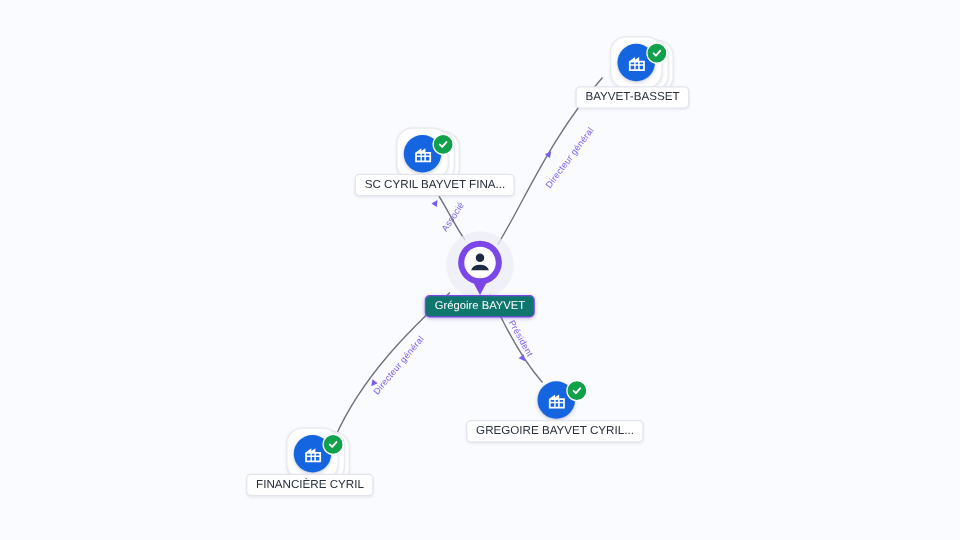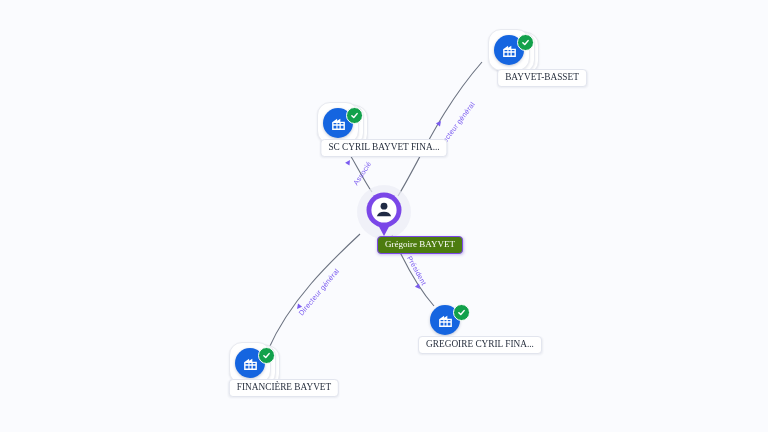--- a/index.html
+++ b/index.html
@@ -126,25 +126,24 @@
     transform: translateX(-50%);
     background: #ffffff;
     border: 1px solid #e2e5ee;
     border-radius: 4px;
     padding: 2px 7px 3px 7px;
     font-size: 9.3px;
     line-height: 11px;
     color: #28303f;
     white-space: nowrap;
     box-shadow: 0 1px 2px rgba(30,40,80,0.07);
-    font-family: Liberation Serif, serif;
-    margin-left: 36px;
+    font-family: Liberation Sans, sans-serif;
   }
   .node-label.person {
-    background: #4d7c0f;
+    background: #0f766e;
     border: 1px solid #7b47e8;
     color: #ffffff;
     border-radius: 4px;
     font-size: 9px;
     padding: 2px 7px 3px 7px;
     box-shadow: 0 1px 3px rgba(90,50,190,0.30);
   }
 </style>
 </head>
 <body>
@@ -211,39 +210,39 @@
           <svg width="17" height="17" viewBox="0 0 24 24" aria-hidden="true">
             <path fill="#ffffff" d="M3 21V10.2L10 5.2V8.2L14.6 5.2V9.4H21V21H3Z M5 19H9V15H5V19Z M10.6 19H13.4V15H10.6V19Z M15.2 19H19V15H15.2V19Z M15.2 13.2H19V11.2H15.2V13.2Z M5 13.2H9V11.2H5V13.2Z M10.6 13.2H13.4V11.2H10.6V13.2Z"></path>
           </svg>
         </div>
         <div class="verified-badge">
           <svg width="9" height="9" viewBox="0 0 24 24" aria-hidden="true">
             <path fill="none" stroke="#ffffff" stroke-width="4" stroke-linecap="round" stroke-linejoin="round" d="M5 12.5 L10 17.5 L19 7"></path>
           </svg>
         </div>
       </div>
-      <div class="node-label" style="left: 444px; top: 336px;">GREGOIRE CYRIL FINA...</div>
+      <div class="node-label" style="left: 444px; top: 336px;">GREGOIRE BAYVET CYRIL...</div>
       <div class="node" style="left: 250px; top: 363px;">
         <div class="node-stack">
           <div class="stack-card c3"></div>
           <div class="stack-card c2"></div>
           <div class="stack-card c1"></div>
         </div>
         <div class="company-disc">
           <svg width="17" height="17" viewBox="0 0 24 24" aria-hidden="true">
             <path fill="#ffffff" d="M3 21V10.2L10 5.2V8.2L14.6 5.2V9.4H21V21H3Z M5 19H9V15H5V19Z M10.6 19H13.4V15H10.6V19Z M15.2 19H19V15H15.2V19Z M15.2 13.2H19V11.2H15.2V13.2Z M5 13.2H9V11.2H5V13.2Z M10.6 13.2H13.4V11.2H10.6V13.2Z"></path>
           </svg>
         </div>
         <div class="verified-badge">
           <svg width="9" height="9" viewBox="0 0 24 24" aria-hidden="true">
             <path fill="none" stroke="#ffffff" stroke-width="4" stroke-linecap="round" stroke-linejoin="round" d="M5 12.5 L10 17.5 L19 7"></path>
           </svg>
         </div>
       </div>
-      <div class="node-label" style="left: 248px; top: 379px;">FINANCIÈRE BAYVET</div>
+      <div class="node-label" style="left: 248px; top: 379px;">FINANCIÈRE CYRIL</div>
       <div class="node" style="left: 384px; top: 212px;">
         <div class="person-halo"></div>
         <div class="person-pin">
           <svg width="38" height="46" viewBox="0 0 38 46" aria-hidden="true">
             <path d="M19 45 L11.5 31 H26.5 Z" fill="#7b47e8"></path>
             <circle cx="19" cy="19" r="17.5" fill="#7b47e8"></circle>
             <circle cx="19" cy="19" r="12.6" fill="#ffffff"></circle>
             <circle cx="19" cy="15.2" r="3.4" fill="#1f2a44"></circle>
             <path d="M11.8 25.2 a7.6 6.4 0 0 1 14.4 0 Z" fill="#1f2a44"></path>
           </svg>

